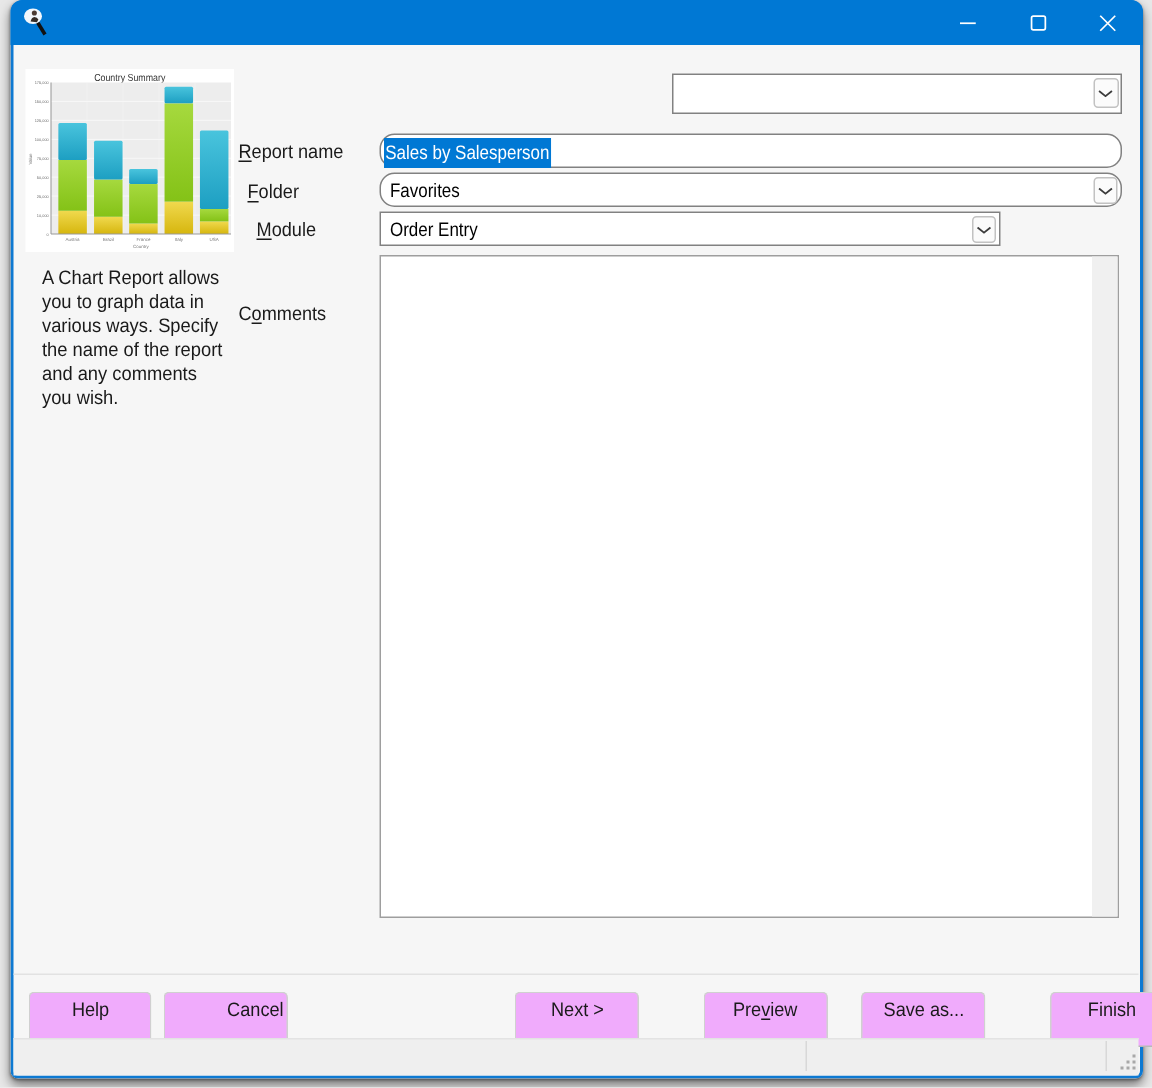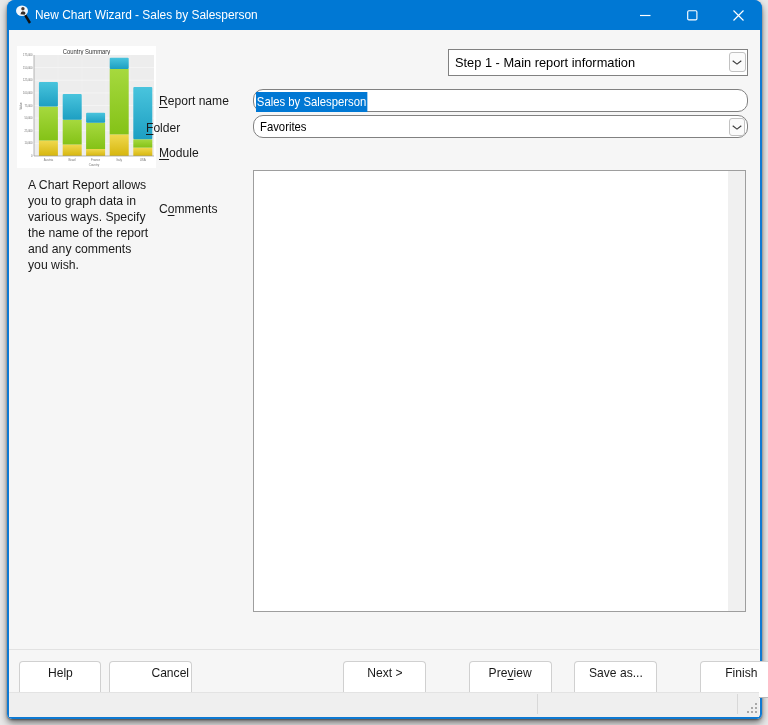--- a/index.html
+++ b/index.html
@@ -10,21 +10,21 @@
   .win { left:7px; top:0; width:755px; height:718.5px; background:#f6f6f6;
          border-radius:8px 8px 5px 5px;
          box-shadow: inset 0 0 0 2px #0d79d2, 0 4px 7px rgba(0,0,0,0.5), 0 1px 2px rgba(0,0,0,0.4); }
   .titlebar { left:7px; top:0; width:755px; height:30px; background:#0078d4; border-radius:8px 8px 0 0; }
   .title-text { left:35px; top:0; height:30px; line-height:30px; color:#ffffff; font-size:12.3px; }
   .label { font-size:13px; color:#1a1a1a; line-height:16px; }
   .field { background:#ffffff; border:1px solid #818181; font-size:13px; color:#000; }
   .combo-btn { position:absolute; width:16px; height:18px; right:2px; top:2px;
                background:#fbfbfb; border:1px solid #c2c2c2; border-radius:3px;
                display:flex; align-items:center; justify-content:center; }
-  .btn { position:absolute; height:37px; background:#ffffff; border:1px solid #d0d0d0; border-bottom-color:#b8b8b8; border-radius:4px;
+  .btn { position:absolute; height:37px; background:#f0abfc; border:1px solid #d0d0d0; border-bottom-color:#b8b8b8; border-radius:4px;
          font-size:13px; color:#1a1a1a; text-align:center; line-height:21px; }
   .statusbar { left:9px; top:692px; width:750px; height:25px; background:#efefef; border-top:1px solid #e3e3e3; }
   u { text-decoration:underline; text-underline-offset:2px; }
   .sx87 { display:inline-block; transform:scaleX(0.87); transform-origin:0 50%; white-space:nowrap; }
   .sx93 { display:inline-block; transform:scaleX(0.93); transform-origin:0 50%; white-space:nowrap; }
 </style>
 </head>
 <body>
 <div class="stage">
 
@@ -32,21 +32,20 @@
 
   <div class="abs titlebar"></div>
   <div class="abs" style="left:14px; top:5px; width:22px; height:22px;">
     <svg width="22" height="22" viewBox="14 5 22 22" style="overflow:visible">
       <line x1="24.5" y1="14" x2="30" y2="23" stroke="#111" stroke-width="2.4"></line>
       <ellipse cx="22" cy="10.8" rx="6" ry="5.2" fill="#f2f7fc"></ellipse>
       <circle cx="22.9" cy="8.7" r="1.7" fill="#4a3a32"></circle>
       <path d="M20.4 14.3 Q21 11.5 22.9 11.3 Q24.8 11.5 25.6 13 L24.6 14.8 Z" fill="#332b26"></path>
     </svg>
   </div>
-  <div class="abs title-text"><span class="sx87" style="transform:scaleX(0.97);">New Chart Wizard - Sales by Salesperson</span></div>
 
   <svg class="abs" style="left:630px; top:0;" width="120" height="30" viewBox="0 0 120 30">
     <line x1="10" y1="15.5" x2="20.5" y2="15.5" stroke="#fff" stroke-width="1.15"></line>
     <rect x="57.7" y="10.7" width="9.2" height="9.2" rx="1.2" fill="none" stroke="#fff" stroke-width="1.15"></rect>
     <path d="M103.5 10.5 L113.5 20.5 M113.5 10.5 L103.5 20.5" stroke="#fff" stroke-width="1.15"></path>
   </svg>
 
   <div class="abs" style="left:17px; top:46px; width:139px; height:122px; background:#fff;">
     <svg width="139" height="122" viewBox="0 0 139 122">
       <text x="69.5" y="8.3" font-size="6.8" fill="#333" text-anchor="middle" font-family="Liberation Sans" textLength="47.5" lengthAdjust="spacingAndGlyphs">Country Summary</text>
@@ -117,48 +116,55 @@
         <text x="78.6" y="114.6">France</text>
           <text x="102.2" y="114.6">Italy</text>
         <text x="125.8" y="114.6">USA</text>
         <text x="77" y="119.6">Country</text>
       </g>
       <text x="4.5" y="60" font-size="3" fill="#777" text-anchor="middle" font-family="Liberation Sans" transform="rotate(-90 4.5 60)">Value</text>
     </svg>
   </div>
 
   <div class="abs label" style="left:159px; top:93px;"><span class="sx93"><u>R</u>eport name</span></div>
-  <div class="abs label" style="left:146px; top:120px;"><span class="sx93"><u>F</u>older</span></div>
-  <div class="abs label" style="left:159px; top:145px;text-decoration:underline;"><span class="sx93"><u>M</u>odule</span></div>
+  <div class="abs label" style="left:165px; top:120px;"><span class="sx93"><u>F</u>older</span></div>
+  <div class="abs label" style="left:171px; top:145px;text-decoration:underline;"><span class="sx93"><u>M</u>odule</span></div>
   <div class="abs label" style="left:159px; top:172px;margin-top:29px;"><span class="sx93">C<u>o</u>mments</span></div>
 
   <div class="abs label" style="left:28px; top:177px; width:134px; transform:scaleX(0.94); transform-origin:0 0;">A Chart Report allows you to graph data in various ways. Specify the name of the report and any comments you wish.</div>
 
   <div class="abs field" style="left:448px; top:49px; width:300px; height:27px;">
-    <div style="position:absolute; left:6px; top:0; line-height:25px;"><span class="sx87" style="transform:scaleX(0.985);">Step 1 - Main report information</span></div>
     <div class="combo-btn" style="top:2.3px; right:1.5px; width:16.5px; height:19.5px;">
       <svg width="10" height="5" viewBox="0 0 10 5">
           <path d="M0.7 0.7 L5 4.1 L9.3 0.7" fill="none" stroke="#3c3c3c" stroke-width="1.2"></path>
         </svg>
     </div>
   </div>
 
   <div class="abs field" style="left:253px; top:89px; width:495px; height:23px;border-radius:10px;">
     <div style="position:absolute; left:2px; top:1.5px; line-height:20px;"><span class="sx87" style="background:#0078d4; color:#fff; padding:0 1px;">Sales by Salesperson</span></div>
   </div>
 
   <div class="abs field" style="left:253px; top:115px; width:495px; height:23px;border-radius:10px;">
     <div style="position:absolute; left:6px; top:0; line-height:21px;"><span class="sx87">Favorites</span></div>
     <div class="combo-btn">
       <svg width="10" height="5" viewBox="0 0 10 5">
           <path d="M0.7 0.7 L5 4.1 L9.3 0.7" fill="none" stroke="#3c3c3c" stroke-width="1.2"></path>
         </svg>
     </div>
   </div>
 
+  <div class="abs field" style="left:253px; top:141px; width:414px; height:23px;">
+    <div style="position:absolute; left:6px; top:0; line-height:21px;"><span class="sx87">Order Entry</span></div>
+    <div class="combo-btn">
+      <svg width="10" height="5" viewBox="0 0 10 5">
+          <path d="M0.7 0.7 L5 4.1 L9.3 0.7" fill="none" stroke="#3c3c3c" stroke-width="1.2"></path>
+        </svg>
+    </div>
+  </div>
 
   <div class="abs" style="left:253px; top:170px; width:493px; height:442px; background:#fff; border:1px solid #9e9e9e;">
     <div style="position:absolute; right:0; top:0; width:17px; height:100%; background:#f0f0f0;"></div>
   </div>
 
   <div class="abs" style="left:9px; top:649px; width:750px; height:1px; background:#e2e2e2;"></div>
 
   <div class="btn" style="left:19px;  top:661px; width:82px;"><span class="sx93" style="transform-origin:50% 50%; transform:scaleX(0.93);">Help</span></div>
   <div class="btn" style="left:109px; top:661px; width:83px;padding-left:40px;"><span class="sx93" style="transform-origin:50% 50%; transform:scaleX(0.93);">Cancel</span></div>
   <div class="btn" style="left:343px; top:661px; width:83px;"><span class="sx93" style="transform-origin:50% 50%; transform:scaleX(0.93);">Next &gt;</span></div>

